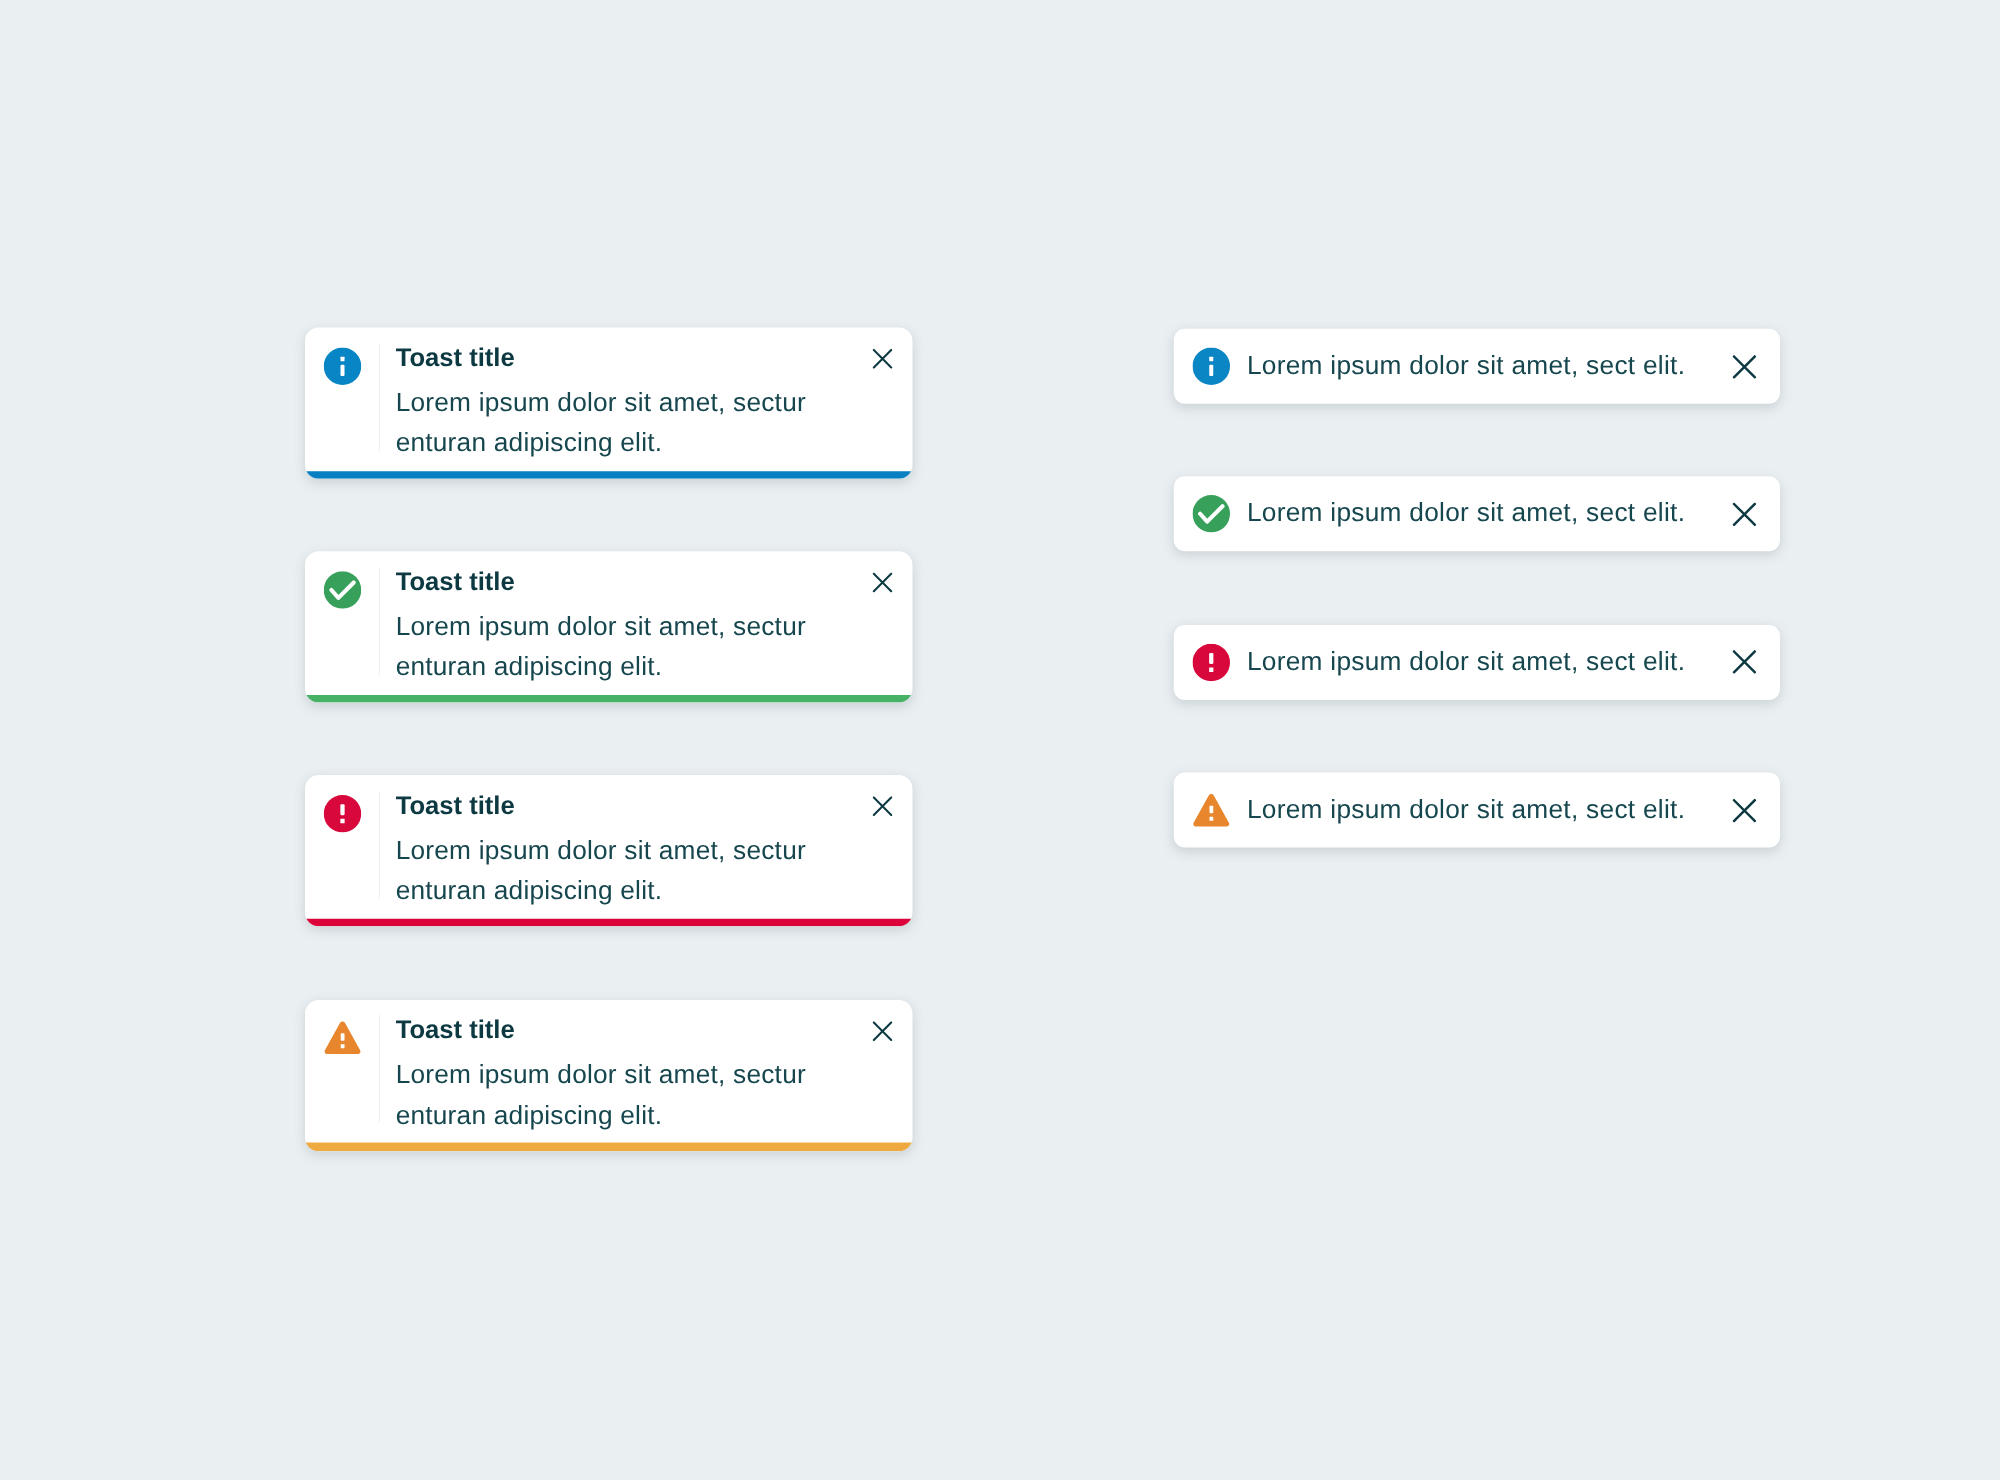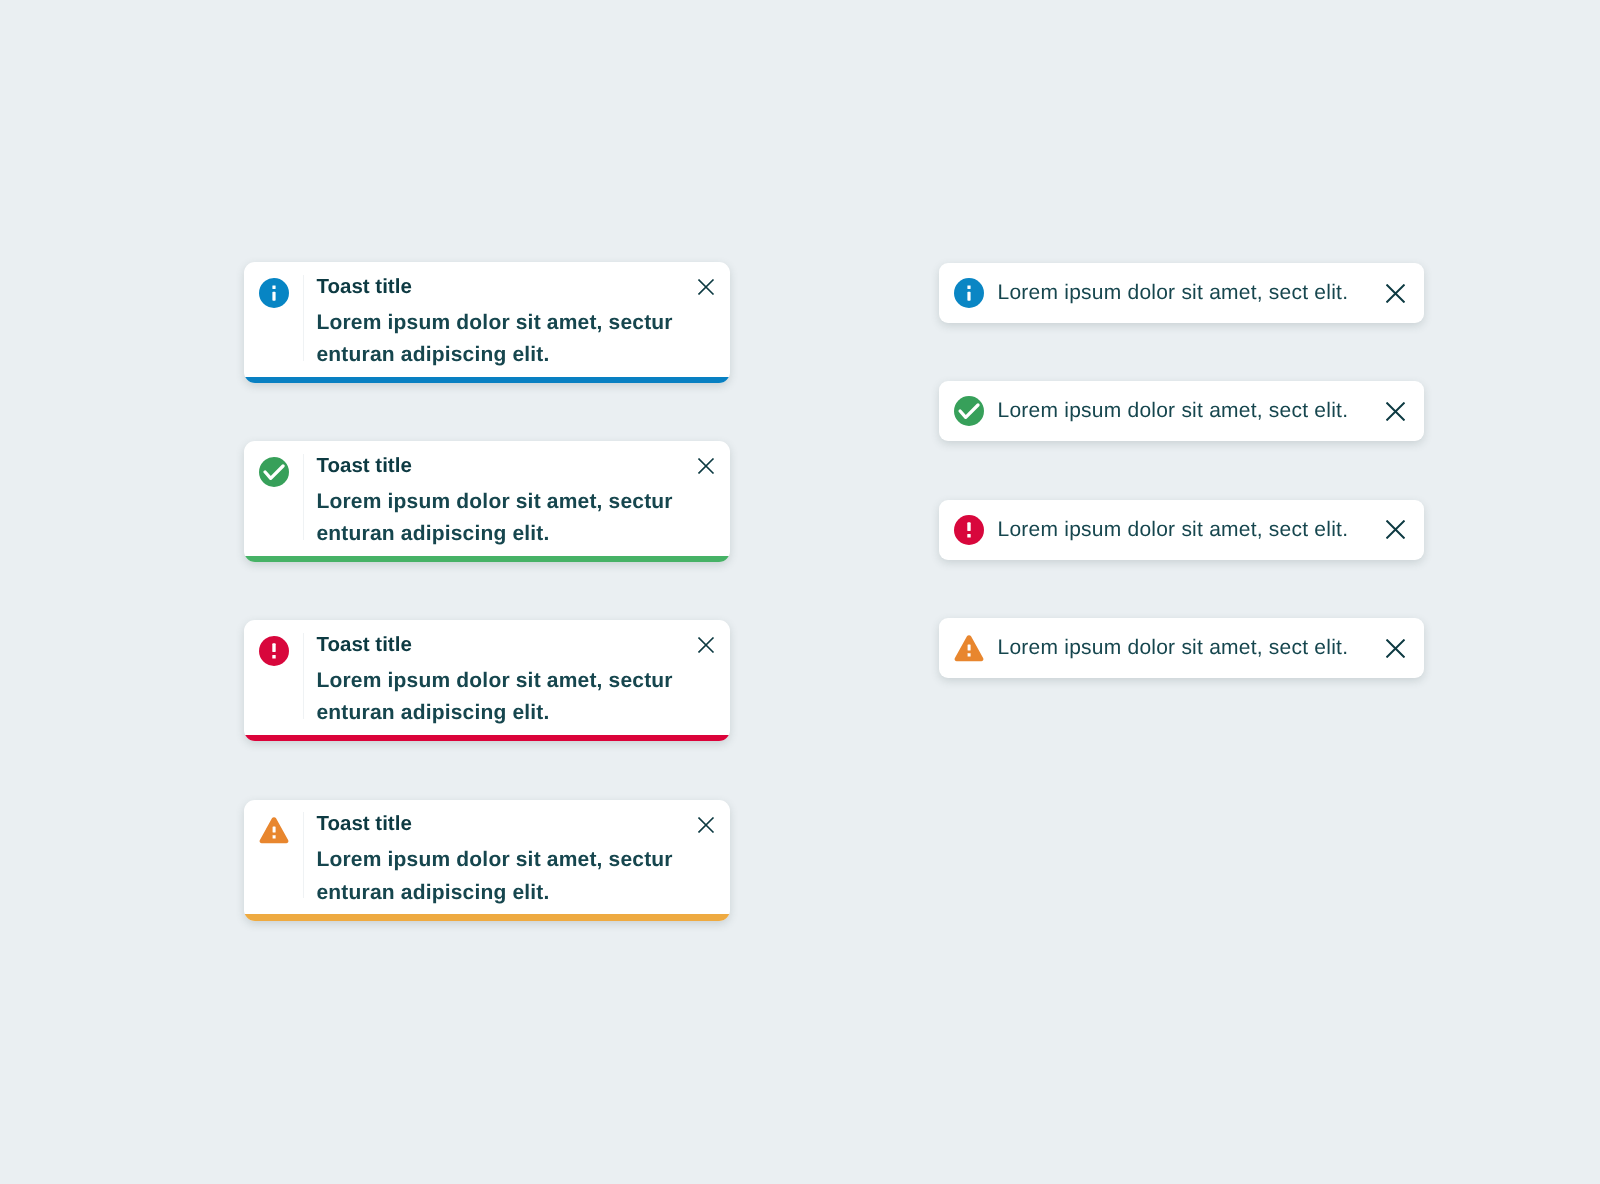--- a/index.html
+++ b/index.html
@@ -28,21 +28,21 @@
   }
   .toast-inner{display:flex;height:115.5px;box-sizing:border-box;}
   .toast-icon{width:59px;display:flex;justify-content:center;padding-top:15.8px;box-sizing:border-box;}
   .toast-divider{width:1px;background:#eff2f4;margin-top:12.8px;height:86px;flex:none;}
   .toast-body{flex:1;padding-left:12.5px;padding-top:12.6px;box-sizing:border-box;}
   .toast-title{
     font-size:20.5px;font-weight:700;color:#0d3a42;
     line-height:23px;margin:0;
   }
   .toast-text{
-    font-size:21px;font-weight:700;color:#16464e;
+    font-size:21px;font-weight:400;color:#16464e;
     letter-spacing:0.18px;
     line-height:32.4px;margin:0;padding-top:9px;
   }
   .toast-close{position:absolute;top:17px;right:16px;padding:0;border:0;background:none;line-height:0;cursor:pointer;}
   .bar{position:absolute;left:0;right:0;bottom:0;height:6.5px;}
 
   
   .snack{
     position:absolute;
     left:928px;

